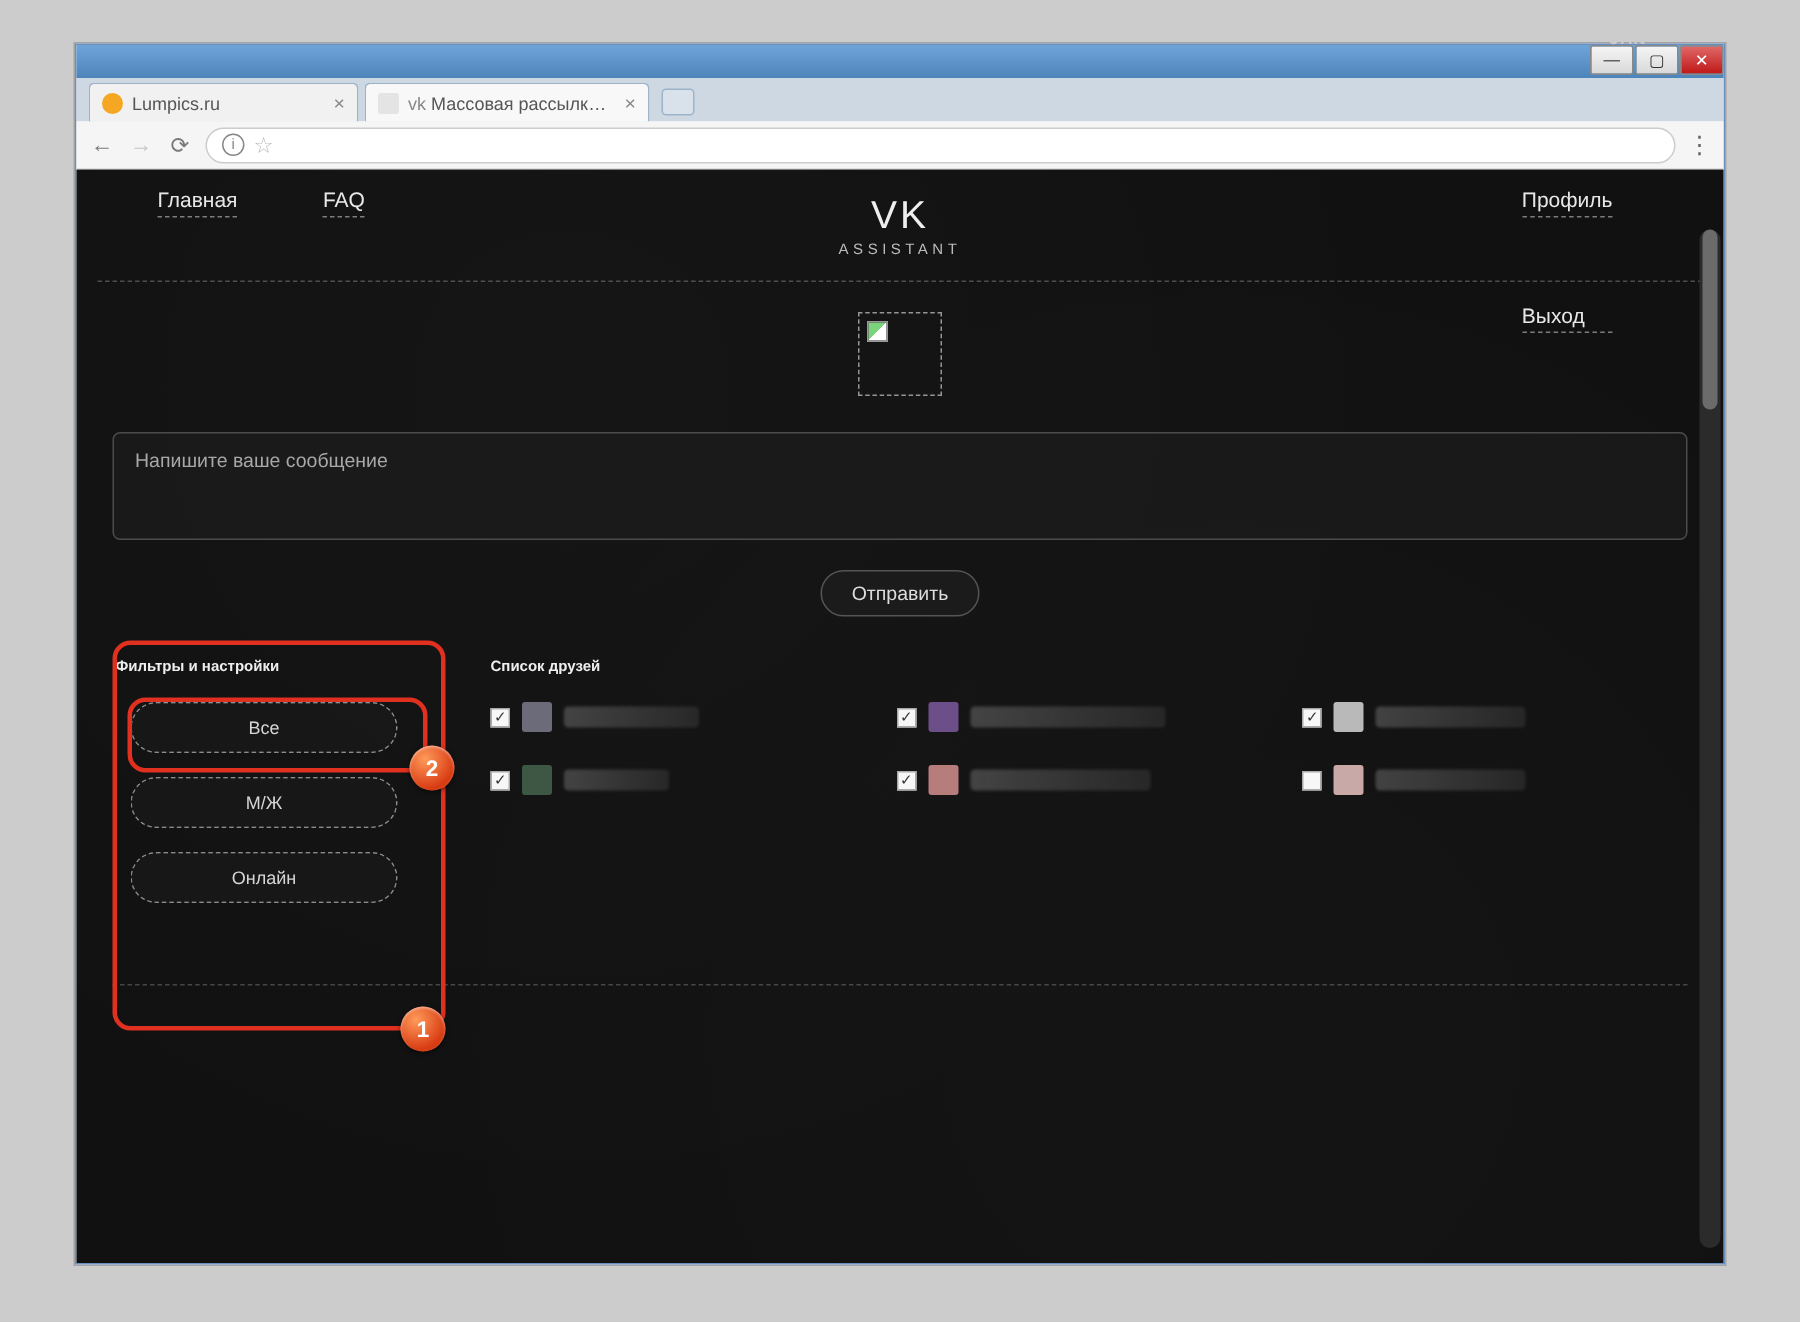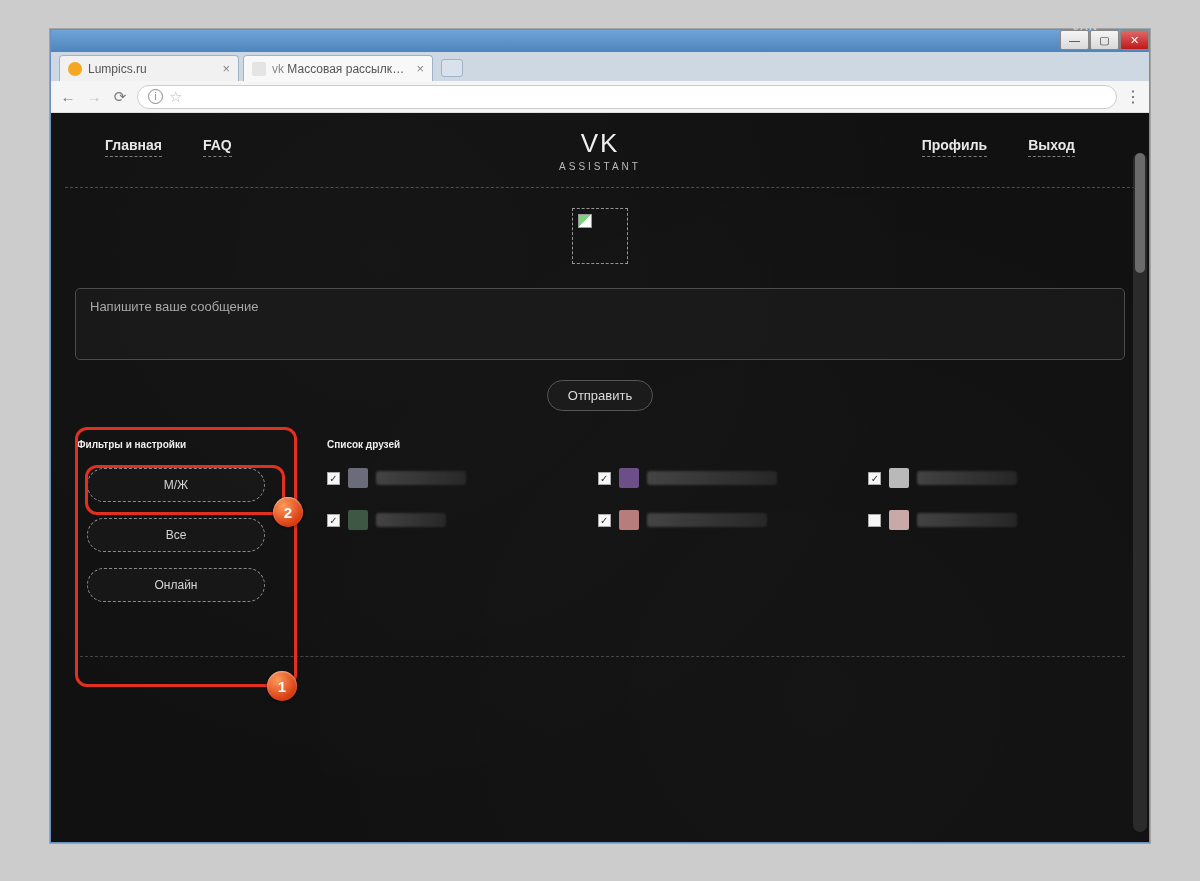--- a/index.html
+++ b/index.html
@@ -104,23 +104,23 @@
     position:absolute; left:2px; right:2px; top:0; height:120px;
     background:#6b6b6b; border-radius:6px;
   }
   .site-header {
     display:flex; align-items:center; justify-content:center;
     height:74px; position:relative;
   }
   .brand { text-align:center; }
   .brand .v { font-size:26px; font-weight:300; letter-spacing:2px; color:#eee; }
   .brand .a { font-size:10px; letter-spacing:3px; color:#bbb; margin-top:2px; }
-  .navlinks { position:absolute; top:24px; display:flex; gap:41px;font-weight:bold; }
+  .navlinks { position:absolute; top:12px; display:flex; gap:57px; }
   .navlinks.left { left: 40px; }
-  .navlinks.right { right: 60px; }
+  .navlinks.right { right: 60px; flex-direction: column; }
   .navlink {
     font-size:14px; color:#e8e8e8;
     border-bottom: 1px dashed rgba(255,255,255,.45);
     padding-bottom: 3px; cursor:pointer;
   }
   .dashed-hr {
     border: none; border-top: 1px dashed rgba(255,255,255,.25);
     margin: 0 0 20px 0;
   }
 
@@ -281,22 +281,22 @@
 
     <div class="cols">
       <div class="filters">
 
         <div id="anno1" class="anno"></div>
         <div id="anno2" class="anno"></div>
         <div id="badge2" class="badge">2</div>
         <div id="badge1" class="badge">1</div>
 
         <div class="section-title">Фильтры и настройки</div>
+        <span class="pill">Все</span>
         <span class="pill">М/Ж</span>
-        <span class="pill">Все</span>
         <span class="pill">Онлайн</span>
       </div>
 
       <div class="friends">
         <div class="section-title">Список друзей</div>
         <div class="friend-grid" id="friend-grid">
             <div class="friend">
               <span class="cb ">✓</span>
               <span class="ava" style="background:#6b6b7a"></span>
               <span class="blurred" style="width:90px"></span>

